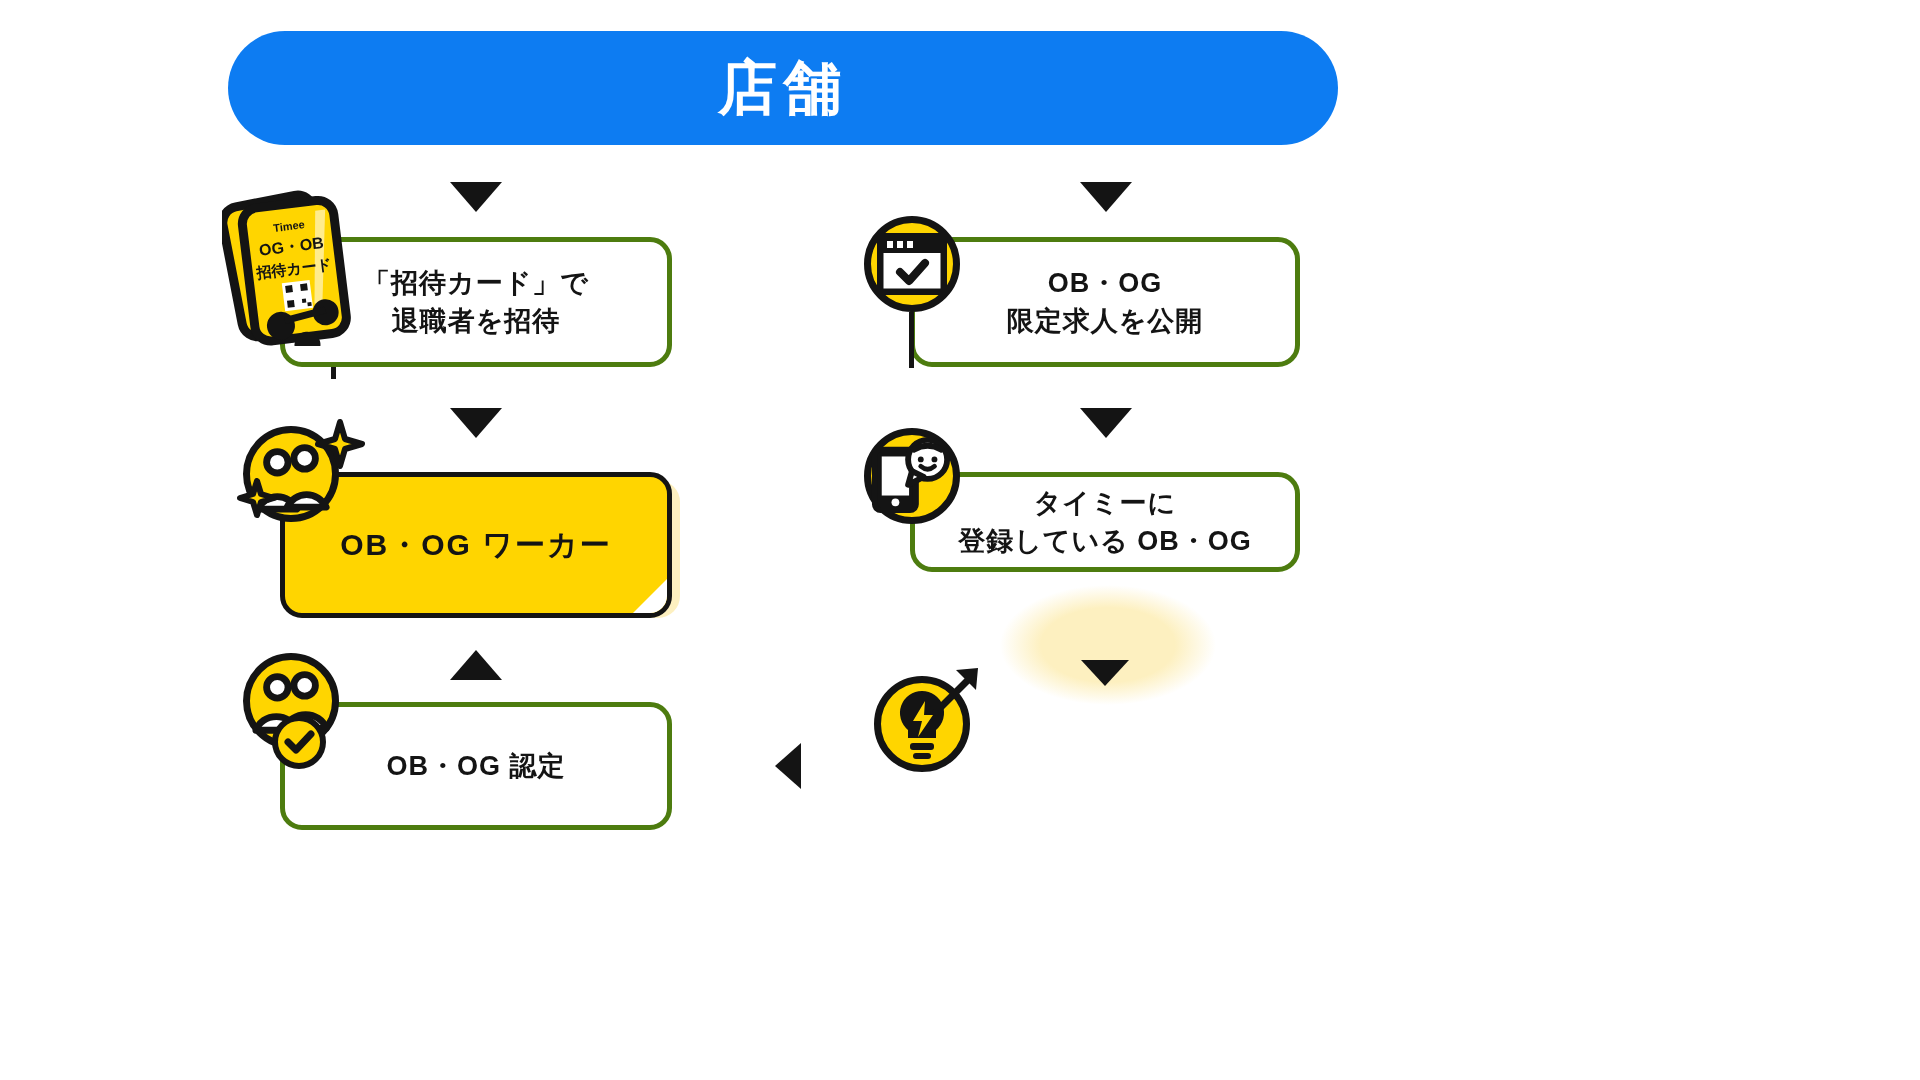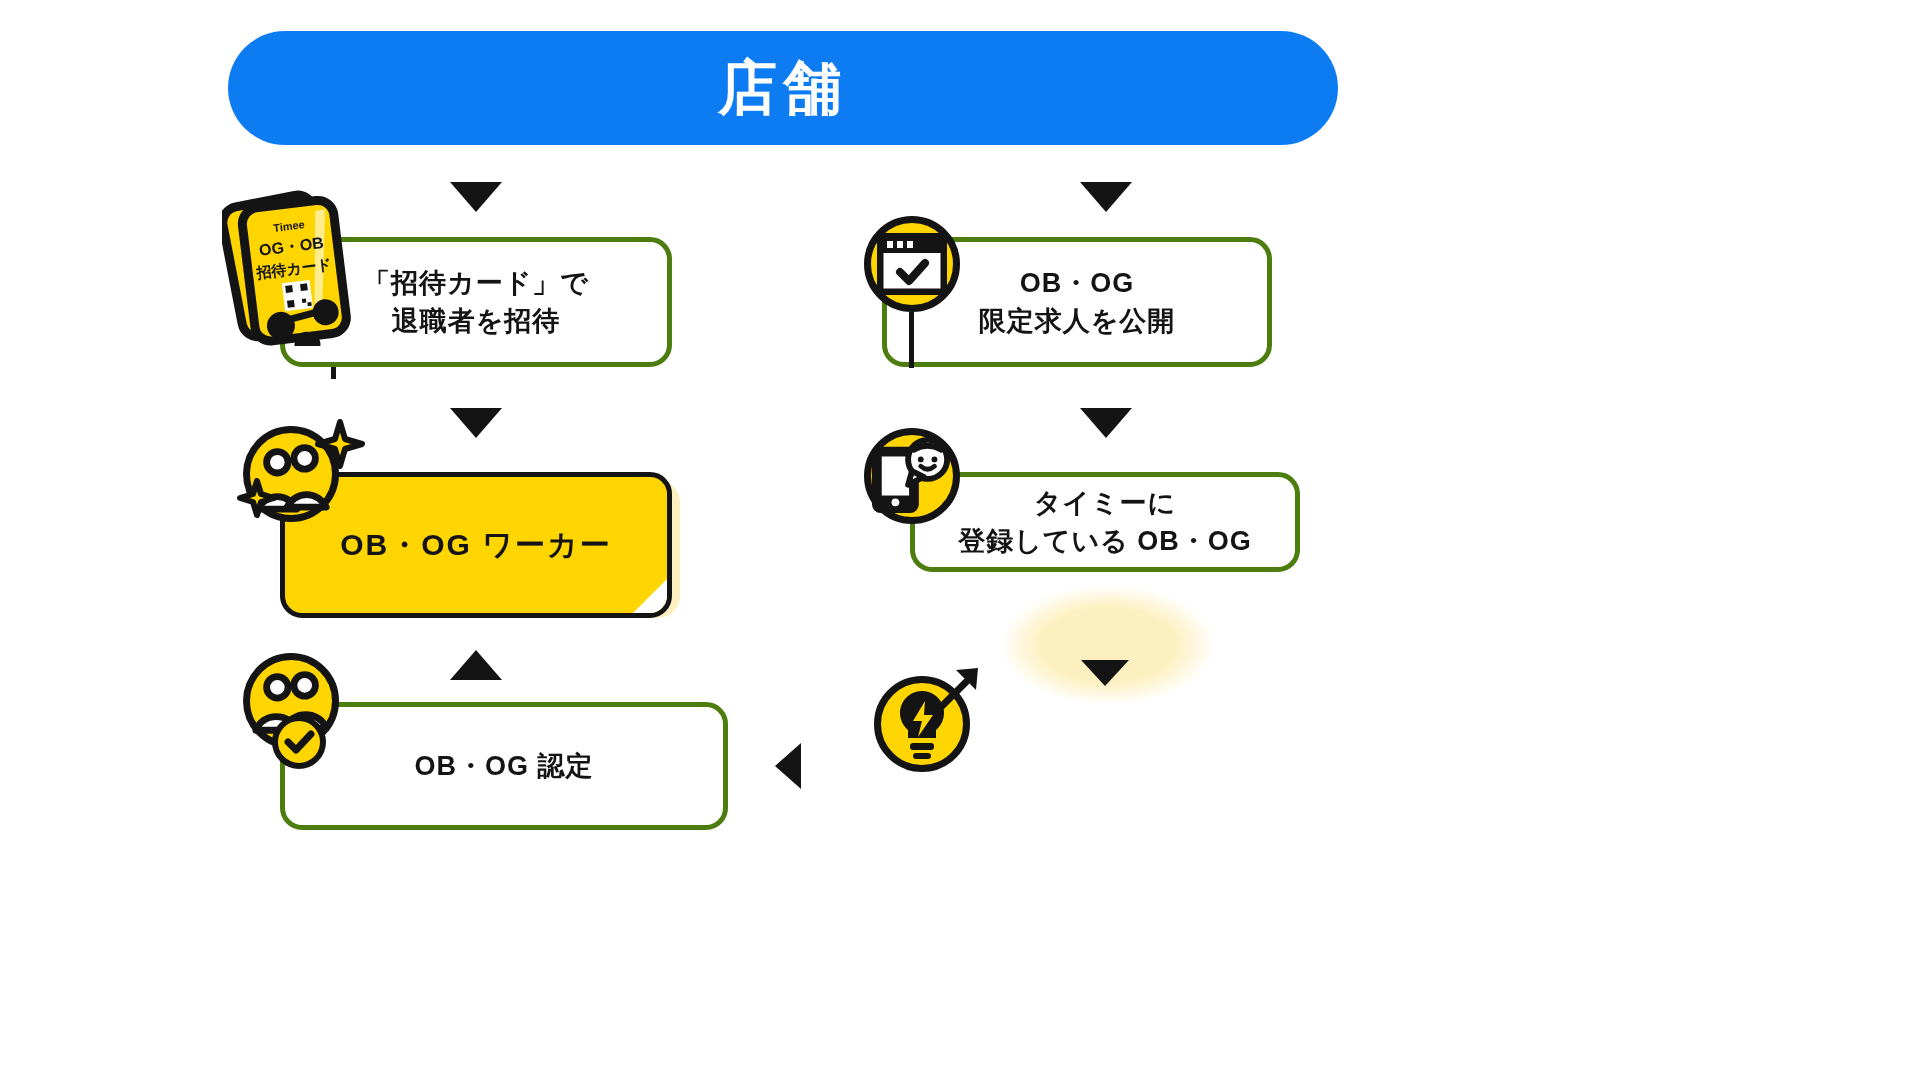--- a/index.html
+++ b/index.html
@@ -189,41 +189,41 @@
 
   <svg style="position:absolute;left:312px;top:418px;z-index:7;" width="56" height="56" viewBox="0 0 56 56">
     <path d="M28 4 L33 21 L50 26 L33 31 L28 48 L23 31 L6 26 L23 21 Z" fill="#ffd500" stroke="#141414" stroke-width="6" stroke-linejoin="round"></path>
   </svg>
   <svg style="position:absolute;left:236px;top:478px;z-index:7;" width="42" height="42" viewBox="0 0 42 42">
     <path d="M21 3 L25 16 L38 20 L25 24 L21 37 L17 24 L4 20 L17 16 Z" fill="#ffd500" stroke="#141414" stroke-width="6" stroke-linejoin="round"></path>
   </svg>
 
   <div class="tri-up" style="left:450px;top:650px;"></div>
 
-  <div class="box" style="left:280px;top:702px;width:448px;height:128px;">
+  <div class="box" style="left:280px;top:702px;width:392px;height:128px;">
     <span class="boxtext">OB・OG 認定</span>
   </div>
 
   <div class="icon-circle" style="left:243px;top:653px;">
     <svg width="84" height="84" viewBox="0 0 84 84">
       <circle cx="28" cy="28" r="11" fill="#ffffff" stroke="#141414" stroke-width="7"></circle>
       <circle cx="56" cy="26" r="11" fill="#ffffff" stroke="#141414" stroke-width="7"></circle>
       <path d="M6 72 a22 20 0 0 1 42 0 Z" fill="#ffffff" stroke="#141414" stroke-width="7" stroke-linejoin="round"></path>
       <path d="M36 70 a22 20 0 0 1 42 0 Z" fill="#ffffff" stroke="#141414" stroke-width="7" stroke-linejoin="round"></path>
     </svg>
   </div>
 
   <svg style="position:absolute;left:270px;top:713px;z-index:8;" width="58" height="58" viewBox="0 0 58 58">
     <circle cx="29" cy="29" r="24" fill="#ffd500" stroke="#141414" stroke-width="6"></circle>
     <path d="M18 29 L26 37 L41 21" fill="none" stroke="#141414" stroke-width="7" stroke-linecap="round" stroke-linejoin="round"></path>
   </svg>
 
   <div class="tri-down" style="left:1080px;top:182px;"></div>
 
-  <div class="box" style="left:882px;top:237px;width:390px;height:130px;">
+  <div class="box" style="left:910px;top:237px;width:390px;height:130px;">
     <span class="boxtext">OB・OG
 限定求人を公開</span>
   </div>
 
   <div class="icon-circle" style="left:864px;top:216px;">
     <svg width="70" height="62" viewBox="0 0 70 62">
       <rect x="3" y="3" width="64" height="56" fill="#ffffff" stroke="#141414" stroke-width="7"></rect>
       <rect x="3" y="3" width="64" height="17" fill="#141414"></rect>
       <rect x="10" y="8" width="6" height="7" fill="#ffffff"></rect>
       <rect x="20" y="8" width="6" height="7" fill="#ffffff"></rect>

